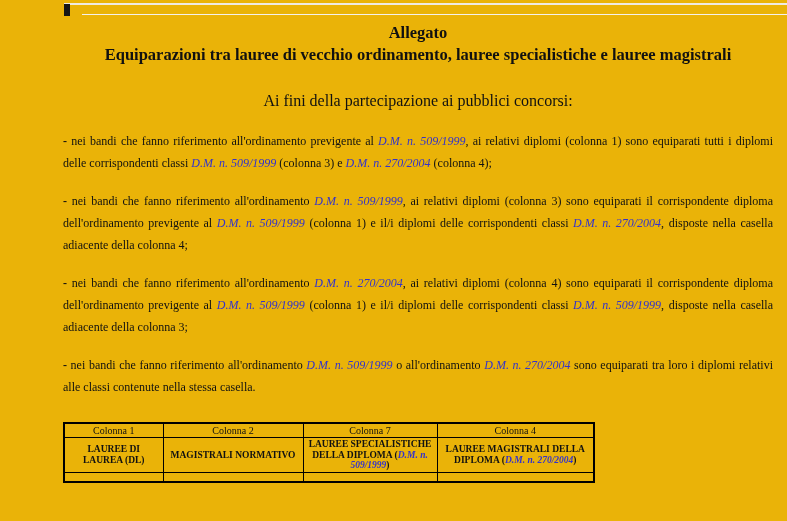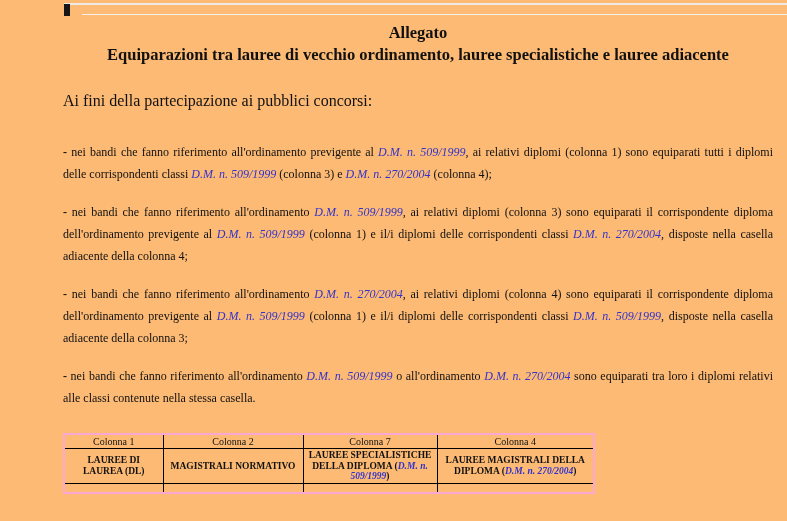--- a/index.html
+++ b/index.html
@@ -5,49 +5,49 @@
   :root{
     --link-blue:#3333cc;
     --text:#111111;
     --artifact-gray:#eeeae3;
   }
   *{margin:0;padding:0;box-sizing:border-box;}
   html,body{background:#ffffff;}
   .page{
     position:relative;
     width:787px;height:521px;
-    background:#fdba74;
+    background:#eab308;
     overflow:hidden;
     font-family:"Liberation Serif","DejaVu Serif",serif;
     color:var(--text);
   }
   .artifact-line-1{position:absolute;left:64px;top:3px;right:0;height:2px;background:var(--artifact-gray);}
   .artifact-line-2{position:absolute;left:82px;top:14px;right:0;height:1px;background:#f4f1ec;}
   .corner-mark{position:absolute;left:64px;top:4px;width:6px;height:12px;background:#161616;}
   .content{
     position:absolute;left:63px;top:22px;width:710px;
   }
   .title-block{text-align:center;margin-bottom:24px;}
   .doc-title,.doc-subtitle{
     font-size:16.5px;font-weight:700;line-height:22px;
   }
-  .intro{font-size:16px;line-height:22px;margin-bottom:29px;}
+  .intro{font-size:16px;line-height:22px;margin-bottom:18px;text-align:center;}
   .para{
     font-size:12px;line-height:22px;
     text-align:justify;
     margin-bottom:16px;
   }
   .para:last-of-type{margin-bottom:24px;}
   .seg-dash{font-weight:700;}
   .seg-link{color:var(--link-blue);font-style:italic;}
   table.equiv{
     border-collapse:collapse;
     table-layout:fixed;
     width:530px;
-    border:2px solid #f9a8d4;
+    border:2px solid #000000;
     margin-top:6px;
     padding-left:27px;
   }
   table.equiv td,table.equiv th{
     border:1px solid #000;
     text-align:center;vertical-align:middle;
     padding:1px 2px;
     font-family:"Liberation Serif","DejaVu Serif",serif;
   }
   th.hdr{font-weight:400;font-size:10px;line-height:11px;height:13px;}
@@ -60,21 +60,21 @@
 
 <div class="page">
   <div class="artifact-line-1"></div>
   <div class="artifact-line-2"></div>
   <div class="corner-mark"></div>
 
   <div class="content">
 
     <div class="title-block">
       <div class="doc-title">Allegato</div>
-      <div class="doc-subtitle">Equiparazioni tra lauree di vecchio ordinamento, lauree specialistiche e lauree adiacente</div>
+      <div class="doc-subtitle">Equiparazioni tra lauree di vecchio ordinamento, lauree specialistiche e lauree magistrali</div>
     </div>
 
     <p class="intro">Ai fini della partecipazione ai pubblici concorsi:</p>
 
     <p class="para"><span class="seg-dash">-</span><span> nei bandi che fanno riferimento all'ordinamento previgente al </span><span class="seg-link">D.M. n. 509/1999</span><span>, ai relativi diplomi (colonna 1) sono equiparati tutti i diplomi delle corrispondenti classi </span><span class="seg-link">D.M. n. 509/1999</span><span> (colonna 3) e </span><span class="seg-link">D.M. n. 270/2004</span><span> (colonna 4);</span></p>
 
     <p class="para"><span class="seg-dash">-</span><span> nei bandi che fanno riferimento all'ordinamento </span><span class="seg-link">D.M. n. 509/1999</span><span>, ai relativi diplomi (colonna 3) sono equiparati il corrispondente diploma dell'ordinamento previgente al </span><span class="seg-link">D.M. n. 509/1999</span><span> (colonna 1) e il/i diplomi delle corrispondenti classi </span><span class="seg-link">D.M. n. 270/2004</span><span>, disposte nella casella adiacente della colonna 4;</span></p>
 
     <p class="para"><span class="seg-dash">-</span><span> nei bandi che fanno riferimento all'ordinamento </span><span class="seg-link">D.M. n. 270/2004</span><span>, ai relativi diplomi (colonna 4) sono equiparati il corrispondente diploma dell'ordinamento previgente al </span><span class="seg-link">D.M. n. 509/1999</span><span> (colonna 1) e il/i diplomi delle corrispondenti classi </span><span class="seg-link">D.M. n. 509/1999</span><span>, disposte nella casella adiacente della colonna 3;</span></p>
 

